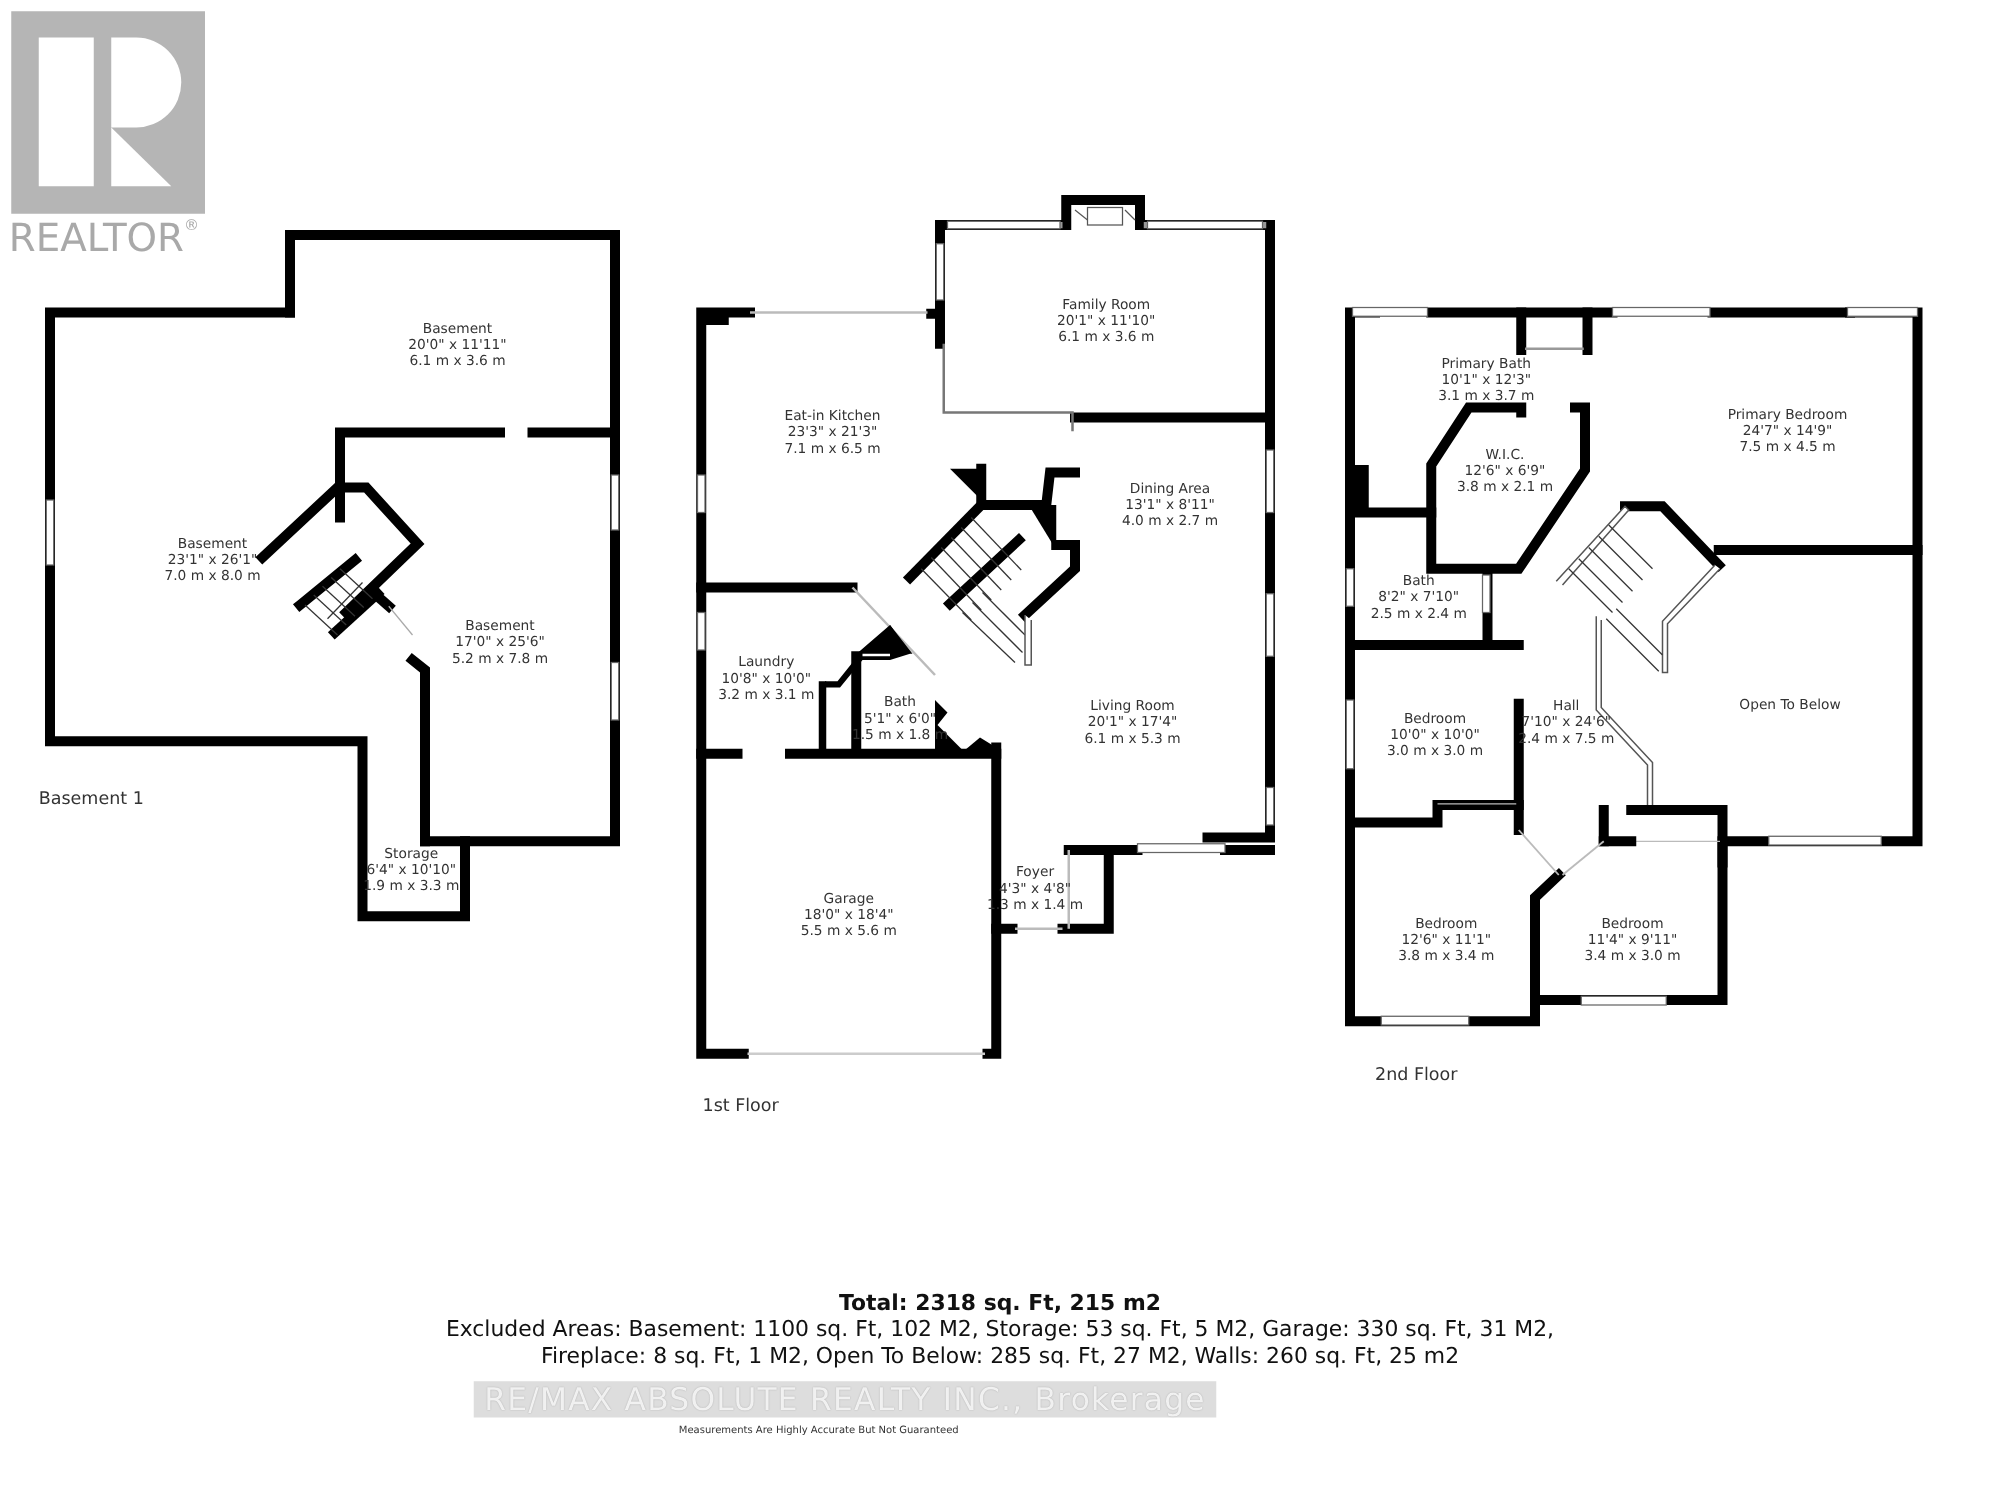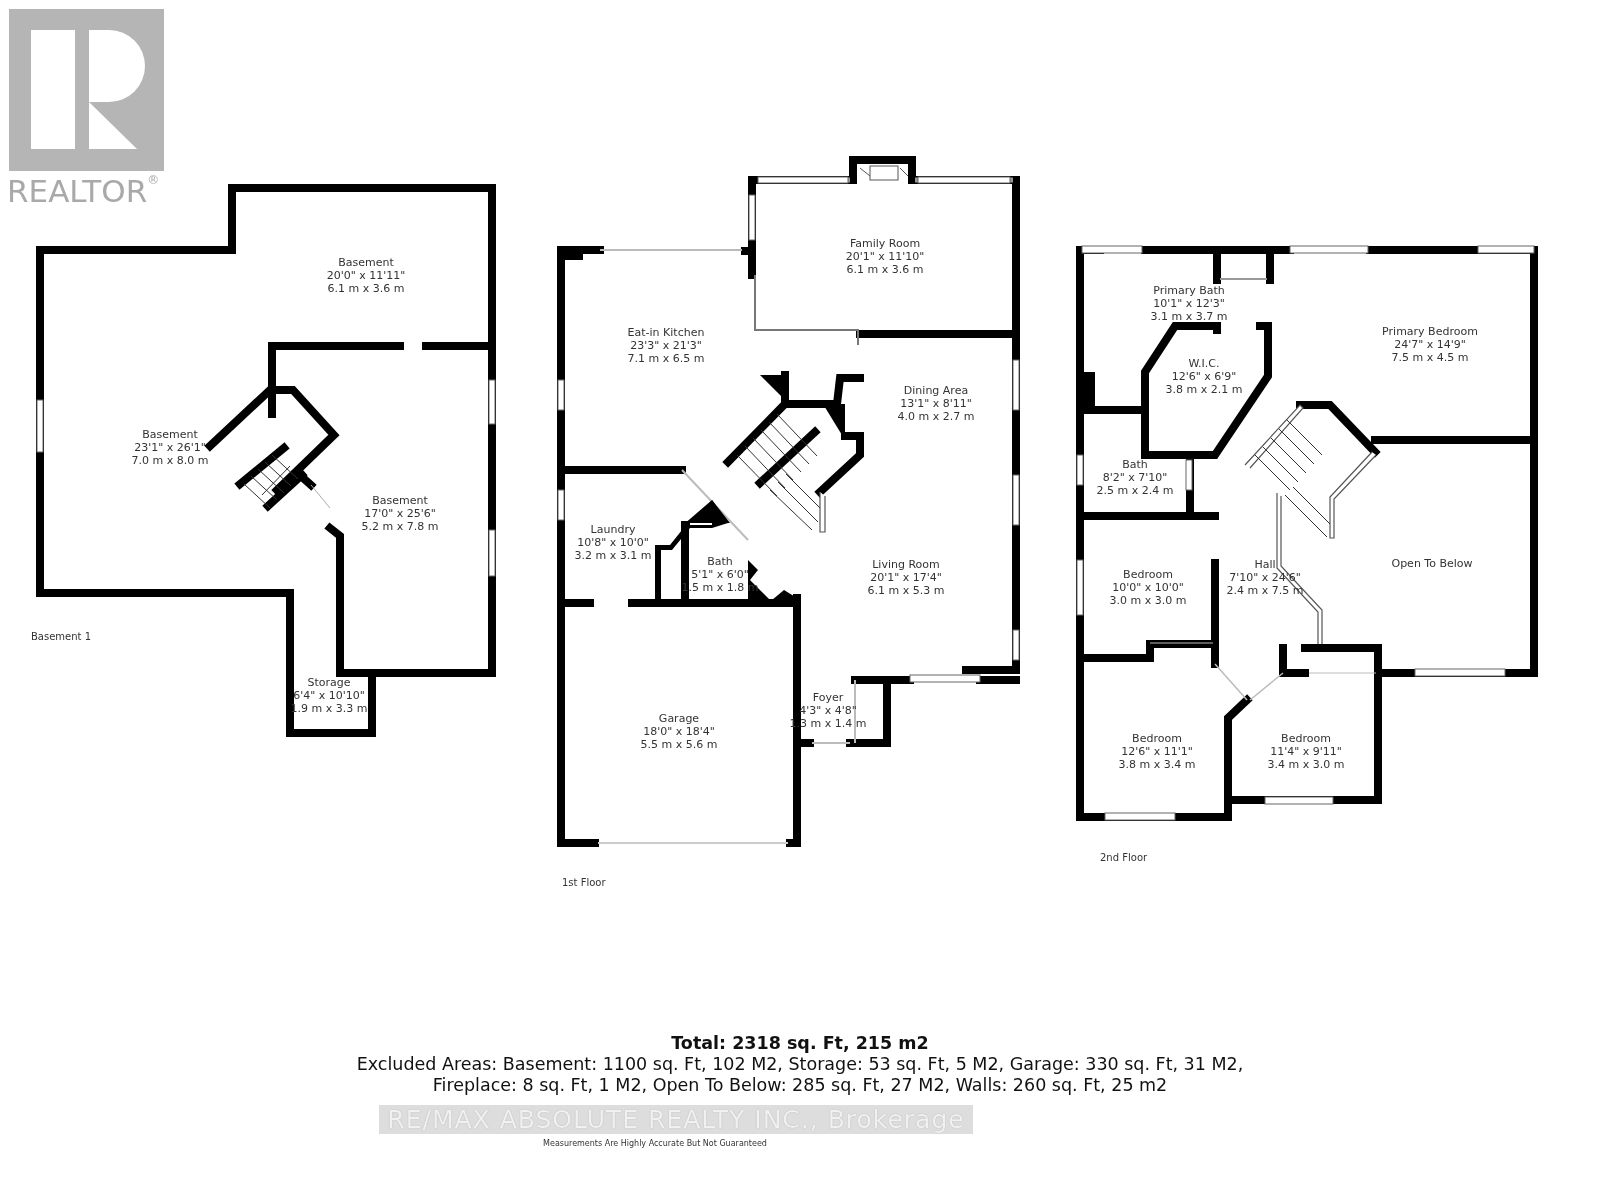--- a/index.html
+++ b/index.html
@@ -5,21 +5,21 @@
   html, body { margin: 0; padding: 0; background: #ffffff; }
   body { width: 1600px; height: 1200px; position: relative; overflow: hidden;
          font-family: "DejaVu Sans", sans-serif; color: #222; }
   svg.plan { position: absolute; left: 0; top: 0; }
   .wall { fill: none; stroke: #000; stroke-width: 8; stroke-linejoin: miter; stroke-linecap: square; }
   .win { fill: #fff; stroke: #666; stroke-width: 1; }
   .stair { fill: none; stroke: #333; stroke-width: 1; }
   .rail { fill: #fff; stroke: #555; stroke-width: 1.2; }
   .solid { fill: #000; }
   .room-label { position: absolute; text-align: center; font-size: 11px; line-height: 13px; color: #333; transform: translateX(-50%); white-space: nowrap; }
-  .floor-label { position: absolute; font-size: 10px; color: #333; }
+  .floor-label { position: absolute; font-size: 14px; color: #333; }
   .logo { position: absolute; left: 9px; top: 9px; }
   .logo-box { width: 155px; height: 162px; background: #b5b5b5; position: relative; }
   .logo-text { font-family: "DejaVu Sans", sans-serif; font-size: 31px; color: #a9a9a9; letter-spacing: 0px; margin-top: 2px; margin-left: -2px; }
   .logo-text sup { font-size: 12px; vertical-align: top; }
   .footer { position: absolute; left: 0; width: 1600px; top: 1033px; text-align: center; font-size: 17.5px; line-height: 21px; color: #111; }
   .footer .total { font-weight: bold; }
   .watermark { position: absolute; top: 1105px; left: 0; width: 1352px; text-align: center; font-size: 25px; color: rgba(255,255,255,0.85); letter-spacing: 1px;
                text-shadow: 0 0 1px #999; }
   .watermark span { background: rgba(120,120,120,0.25); padding: 0 8px; }
   .disclaimer { position: absolute; top: 1139px; left: 0; width: 1310px; text-align: center; font-size: 8px; color: #333; }
@@ -275,21 +275,21 @@
     <div>2.5 m x 2.4 m</div>
 </div>
 <div class="room-label" style="left:1432px; top:557px;">
   <div>Open To Below</div>
 </div>
 <div class="room-label" style="left:1148px; top:568px;">
   <div>Bedroom</div>
     <div>10'0" x 10'0"</div>
     <div>3.0 m x 3.0 m</div>
 </div>
-<div class="room-label" style="left:1253px; top:558px;margin-left:12px;">
+<div class="room-label" style="left:1253px; top:558px;">
   <div>Hall</div>
     <div>7'10" x 24'6"</div>
     <div>2.4 m x 7.5 m</div>
 </div>
 <div class="room-label" style="left:1157px; top:732px;">
   <div>Bedroom</div>
     <div>12'6" x 11'1"</div>
     <div>3.8 m x 3.4 m</div>
 </div>
 <div class="room-label" style="left:1306px; top:732px;">

